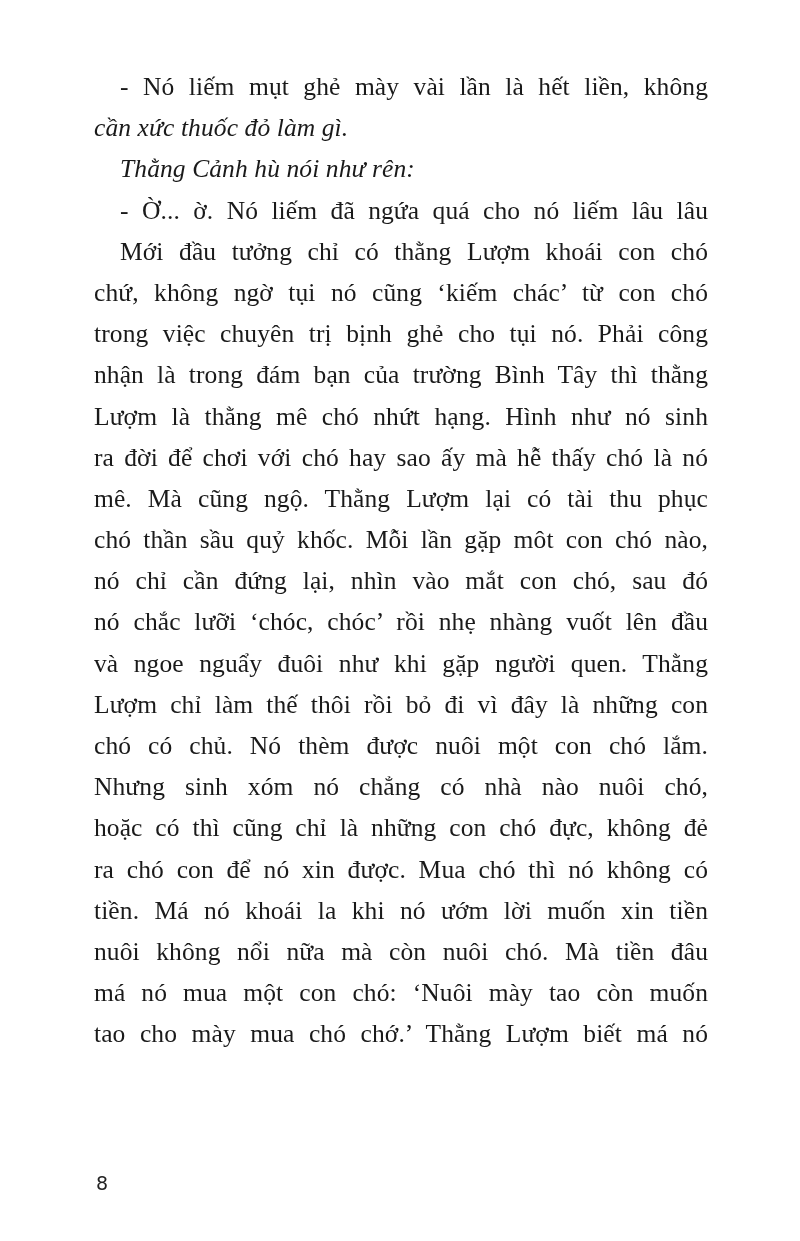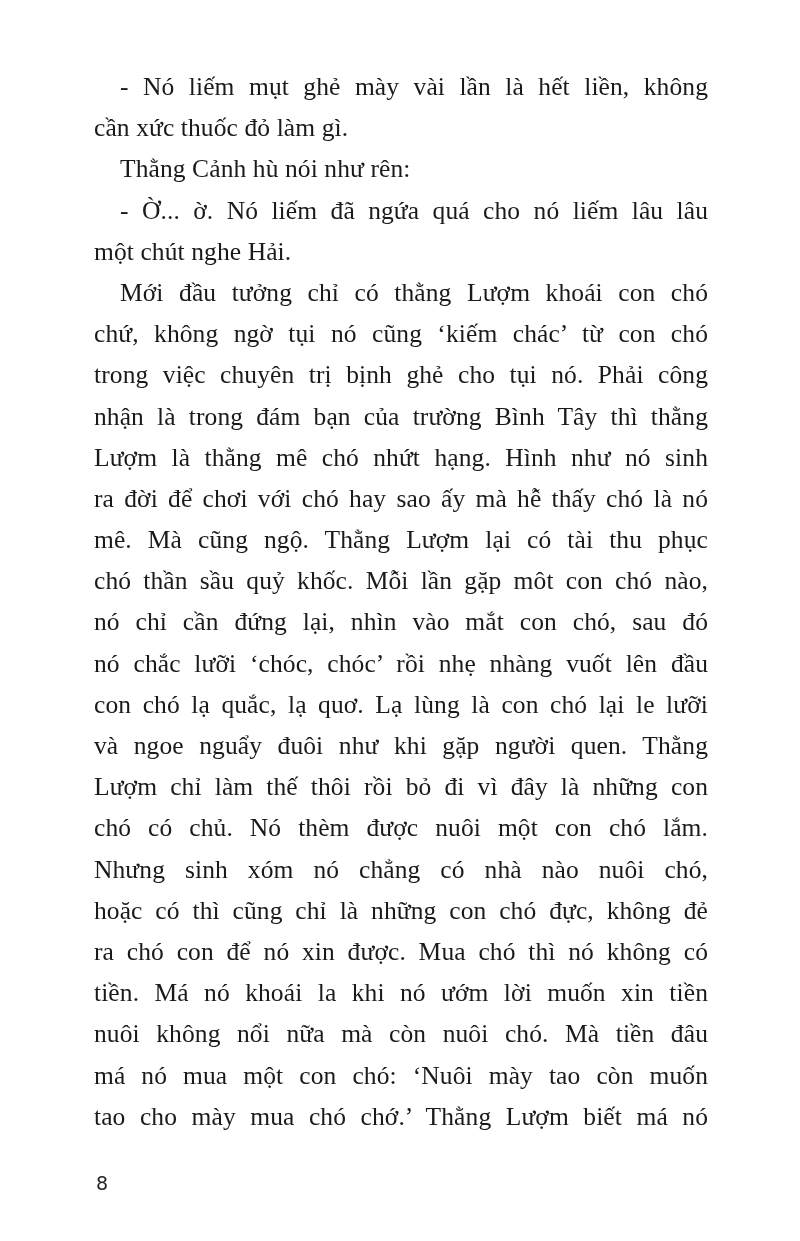--- a/index.html
+++ b/index.html
@@ -30,20 +30,21 @@
       text-align: justify;
       text-align-last: justify;
       letter-spacing: 0.1px;
     }
     .line.indent {
       padding-left: 26px;
     }
     .line.last {
       text-align: left;
       text-align-last: left;
+      font-style: italic;
     }
     .page-number {
       position: absolute;
       left: 96px;
       top: 1172px;
       font-family: "DejaVu Sans", "Liberation Sans", sans-serif;
       font-size: 19px;
       color: #222222;
     }
   </style>
@@ -56,35 +57,33 @@
     <span class="line indent">- Nó liếm mụt ghẻ mày vài lần là hết liền, không</span>
     <span class="line last">cần xức thuốc đỏ làm gì.</span>
   </div>
 
   <div>
     <span class="line indent last">Thằng Cảnh hù nói như rên:</span>
   </div>
 
   <div>
     <span class="line indent">- Ờ... ờ. Nó liếm đã ngứa quá cho nó liếm lâu lâu</span>
-    <span class="line last">một chút nghe Hải.</span>
   </div>
 
   <div>
     <span class="line indent">Mới đầu tưởng chỉ có thằng Lượm khoái con chó</span>
     <span class="line">chứ, không ngờ tụi nó cũng ‘kiếm chác’ từ con chó</span>
     <span class="line">trong việc chuyên trị bịnh ghẻ cho tụi nó. Phải công</span>
     <span class="line">nhận là trong đám bạn của trường Bình Tây thì thằng</span>
     <span class="line">Lượm là thằng mê chó nhứt hạng. Hình như nó sinh</span>
     <span class="line">ra đời để chơi với chó hay sao ấy mà hễ thấy chó là nó</span>
     <span class="line">mê. Mà cũng ngộ. Thằng Lượm lại có tài thu phục</span>
     <span class="line">chó thần sầu quỷ khốc. Mỗi lần gặp môt con chó nào,</span>
     <span class="line">nó chỉ cần đứng lại, nhìn vào mắt con chó, sau đó</span>
     <span class="line">nó chắc lưỡi ‘chóc, chóc’ rồi nhẹ nhàng vuốt lên đầu</span>
-    <span class="line">con chó lạ quắc, lạ quơ. Lạ lùng là con chó lại le lưỡi</span>
     <span class="line">và ngoe nguẩy đuôi như khi gặp người quen. Thằng</span>
     <span class="line">Lượm chỉ làm thế thôi rồi bỏ đi vì đây là những con</span>
     <span class="line">chó có chủ. Nó thèm được nuôi một con chó lắm.</span>
     <span class="line">Nhưng sinh xóm nó chẳng có nhà nào nuôi chó,</span>
     <span class="line">hoặc có thì cũng chỉ là những con chó đực, không đẻ</span>
     <span class="line">ra chó con để nó xin được. Mua chó thì nó không có</span>
     <span class="line">tiền. Má nó khoái la khi nó ướm lời muốn xin tiền</span>
     <span class="line">nuôi không nổi nữa mà còn nuôi chó. Mà tiền đâu</span>
     <span class="line">má nó mua một con chó: ‘Nuôi mày tao còn muốn</span>
     <span class="line">tao cho mày mua chó chớ.’ Thằng Lượm biết má nó</span>

